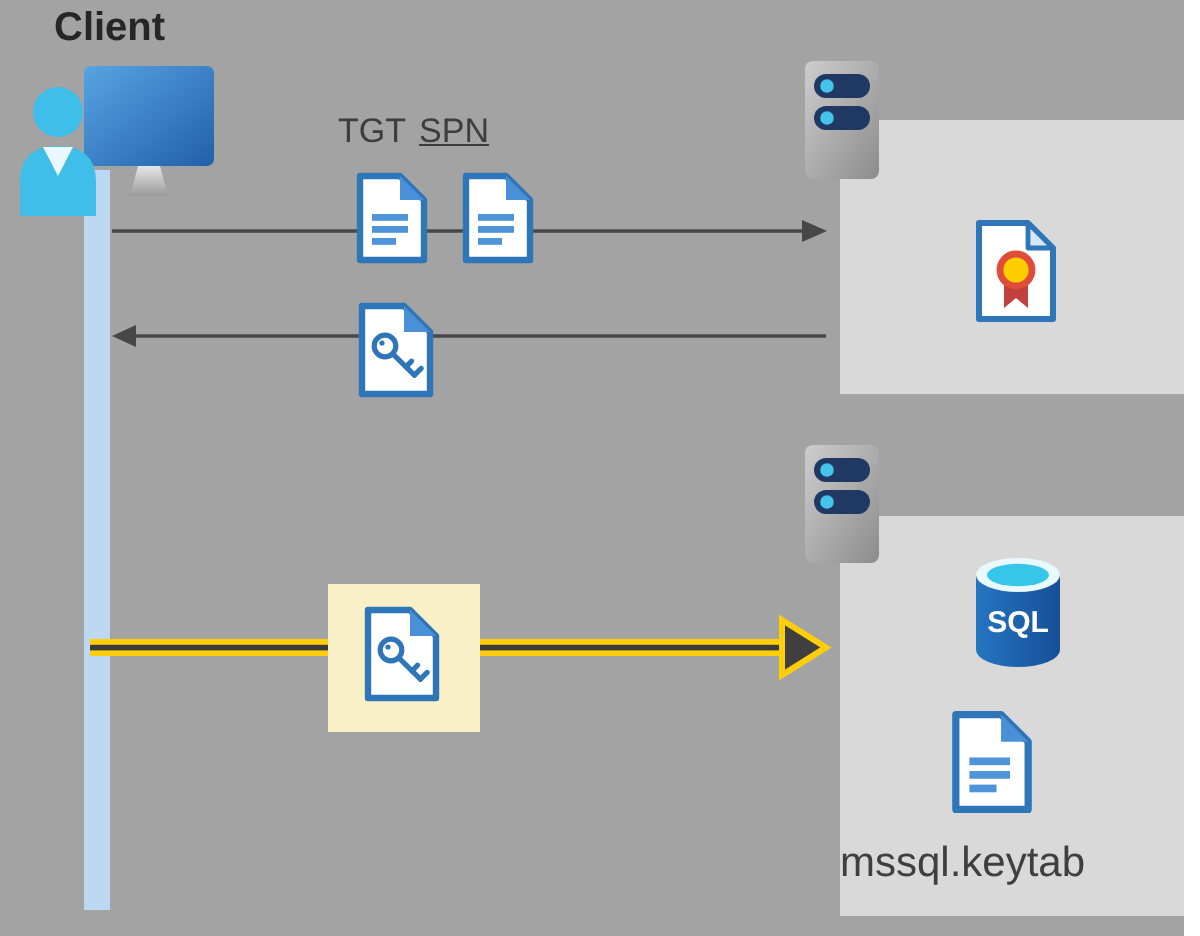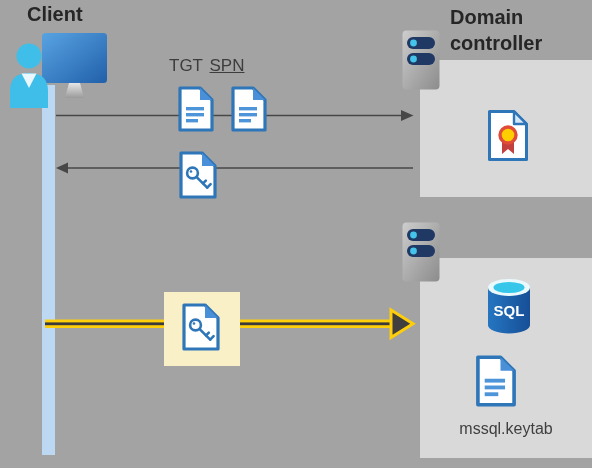--- a/index.html
+++ b/index.html
@@ -6,21 +6,21 @@
   .canvas{
     position:relative;width:592px;height:468px;background:#a3a3a3;overflow:hidden;
     font-family:"Liberation Sans","DejaVu Sans",sans-serif;
   }
   .abs{position:absolute;}
   .title{font-weight:700;font-size:20px;color:#262626;line-height:26px;}
   .small-label{font-size:17px;color:#3d3d3d;text-align:center;}
   .gray-box{background:#D9D9D9;}
   .vbar{background:#BDD8F2;}
   .hl-box{background:#FAF0C8;}
-  .keytab{font-size:16px;color:#3f3f3f;text-align:center;}
+  .keytab{font-size:21px;color:#3f3f3f;text-align:left;}
   svg{display:block;}
   .z0{z-index:0}.z1{z-index:1}.z2{z-index:2}.z3{z-index:3}
 </style>
 </head>
 <body>
 
 <div class="canvas">
 
   <div class="abs vbar z0" style="left:42px;top:85px;width:13px;height:370px;"></div>
 
@@ -119,21 +119,20 @@
         <stop offset="0" stop-color="#CDCDCD"></stop>
           <stop offset="1" stop-color="#8C8C8C"></stop>
       </linearGradient>
     </defs>
     <rect x="0.5" y="0.5" width="37" height="59" rx="4" fill="url(#gSrv1)"></rect>
     <rect x="5" y="7" width="28" height="12" rx="6" fill="#1F3864"></rect>
     <circle cx="11.5" cy="13" r="3.4" fill="#45C3EA"></circle>
     <rect x="5" y="23" width="28" height="12" rx="6" fill="#1F3864"></rect>
     <circle cx="11.5" cy="29" r="3.4" fill="#45C3EA"></circle>
   </svg>
-  <div class="abs title z3" style="left:450px;top:4px;width:108px;">Domain controller</div>
 
   <svg class="abs z3" style="left:487px;top:109px;" width="42" height="53" viewBox="0 0 42 53">
     <path d="M2.5 2.5 H27 L39.5 15 V50.5 H2.5 Z" fill="#fff" stroke="#2E76B8" stroke-width="3" stroke-linejoin="round"></path>
     <path d="M27 2.5 V15 H39.5 Z" fill="#D6E8F7" stroke="#2E76B8" stroke-width="2.4" stroke-linejoin="round"></path>
     <path d="M15 29 L15 45 L21 40 L27 45 L27 29 Z" fill="#C2403E"></path>
     <circle cx="21" cy="26" r="8" fill="#FFCE00" stroke="#E04C38" stroke-width="3.4"></circle>
   </svg>
 
   <svg class="abs z3" style="left:402px;top:222px;" width="38" height="60" viewBox="0 0 38 60">
     <defs>

